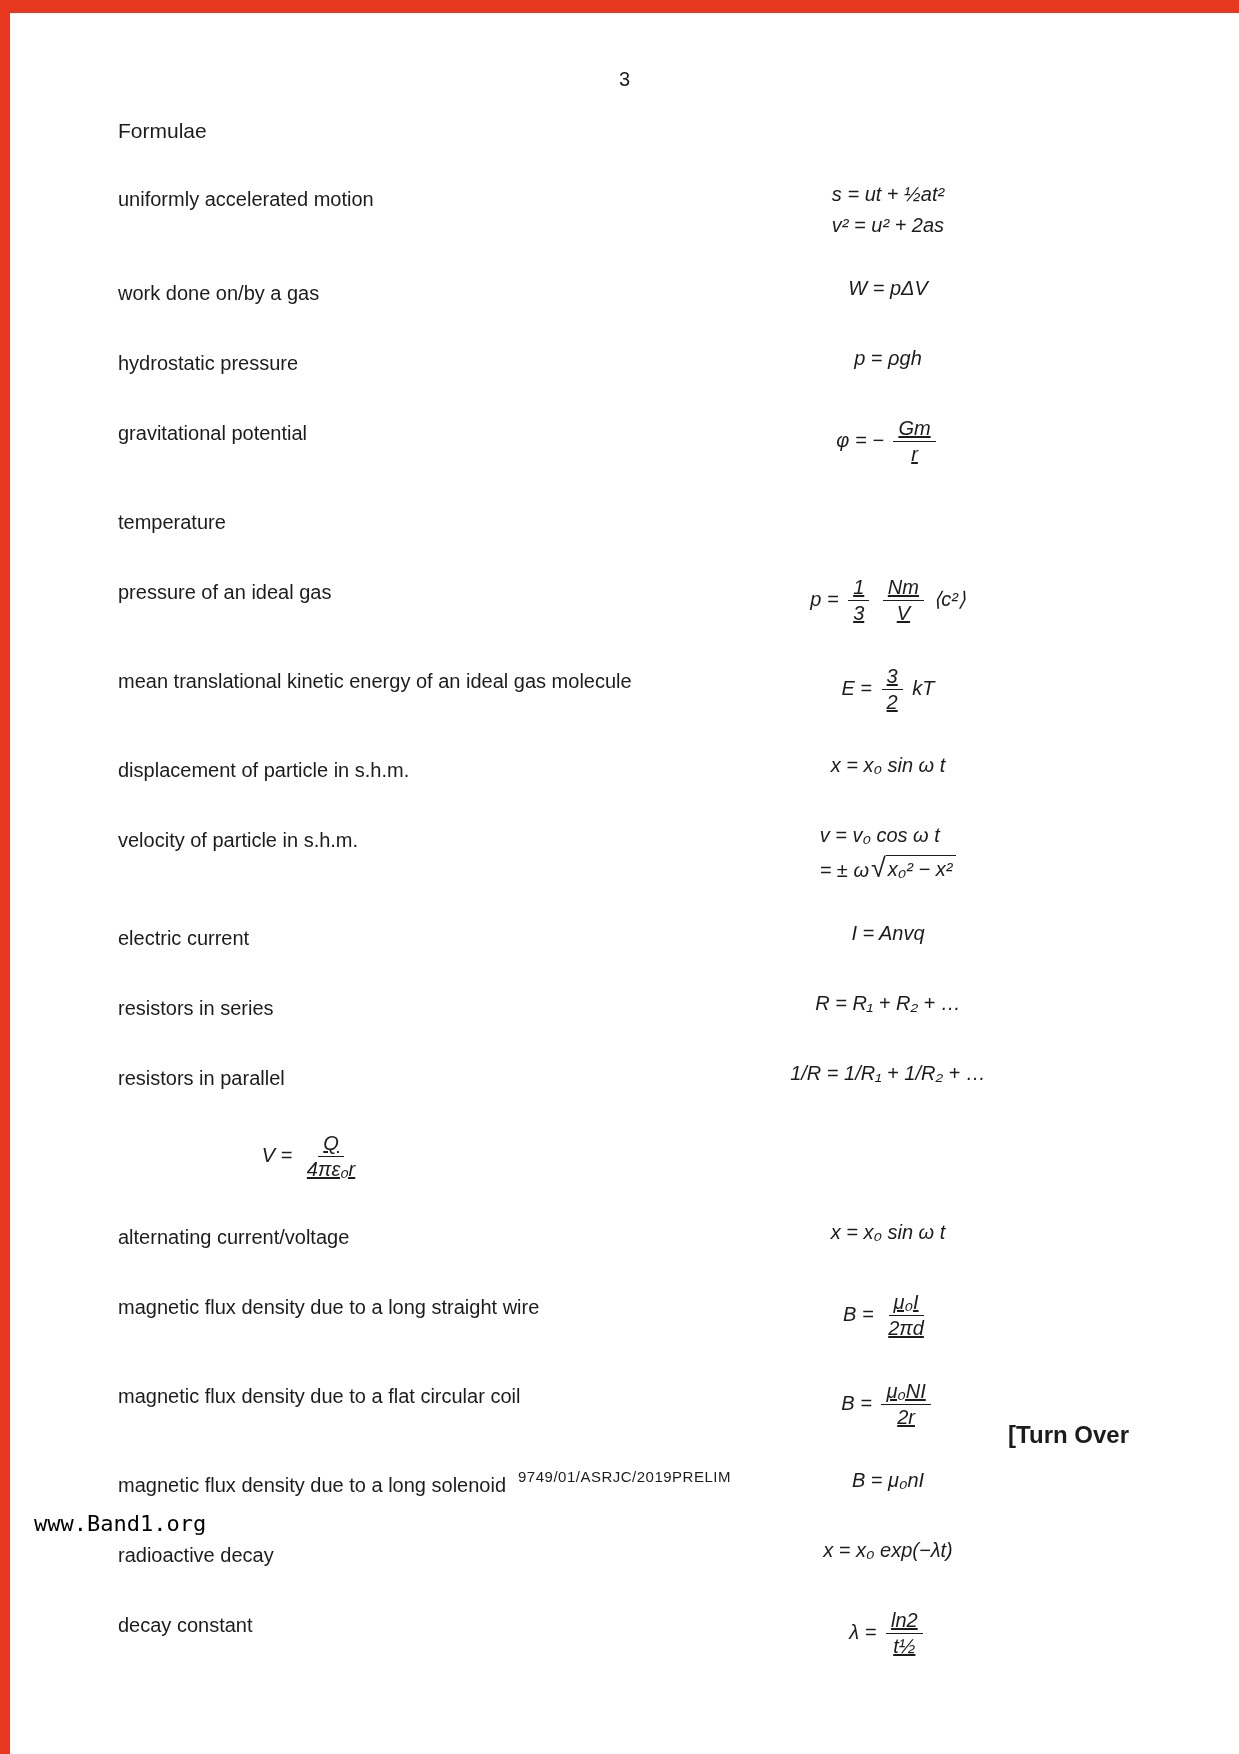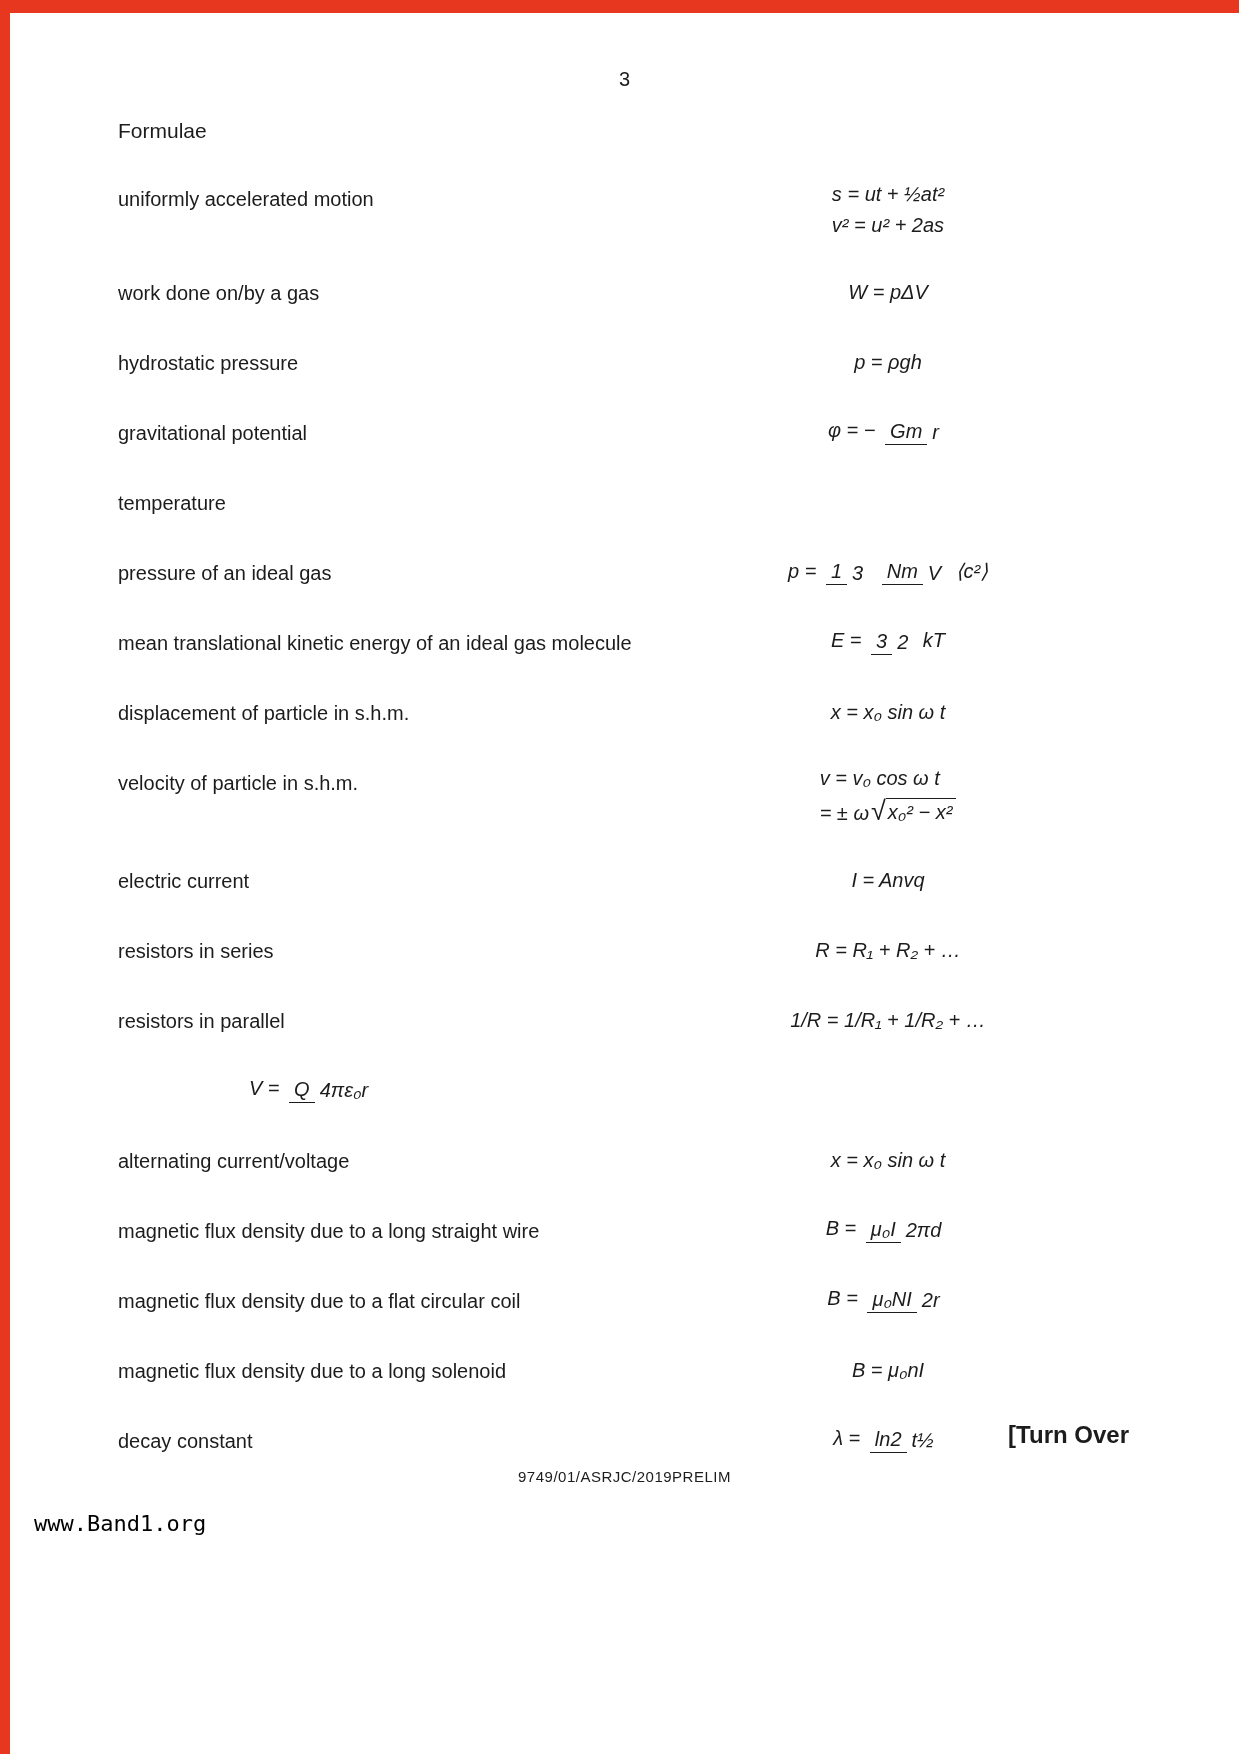--- a/index.html
+++ b/index.html
@@ -28,21 +28,21 @@
     font-size:21px;
     font-weight:normal;
     margin:28px 0 0 108px;
   }
   .rows{
     margin:40px 0 0 108px;
     width:980px;
   }
   .row{
     display:flex;
-    align-items:center;
+    align-items:flex-start;
     margin-bottom:21px;
     min-height:30px;
     margin-top:40px;
   }
   .row-label{
     width:575px;
     flex:0 0 575px;
     font-size:20px;
     line-height:1.25;
     align-self:flex-start;
@@ -61,24 +61,26 @@
   }
   .formula-line{
     font-size:20px;
     font-style:italic;
     white-space:nowrap;
     display:inline-flex;
     align-items:center;
   }
   .frac{
     display:inline-flex;
+    flex-direction:column;
     align-items:center;
     vertical-align:middle;
     margin:0 4px;
     line-height:1.15;
+    text-decoration:underline;
   }
   .frac .num{
     border-bottom:1.6px solid var(--ink);
     padding:0 5px 1px 5px;
   }
   .frac .den{
     padding:1px 5px 0 5px;
   }
   .sqrt{
     display:inline-flex;
@@ -315,20 +317,30 @@
         <div class="row-label">magnetic flux density due to a long solenoid</div>
         <div class="row-formula">
           <div class="formula-lines">
             <span class="formula-line">
               <span>B = μ₀nI</span>
             </span>
           </div>
         </div>
       </div>
       <div class="row">
+        <div class="row-label">radioactive decay</div>
+        <div class="row-formula">
+          <div class="formula-lines">
+            <span class="formula-line">
+              <span>x = x₀ exp(−λt)</span>
+            </span>
+          </div>
+        </div>
+      </div>
+      <div class="row">
         <div class="row-label">decay constant</div>
         <div class="row-formula">
           <div class="formula-lines">
             <span class="formula-line">
               <span>λ = <span class="frac">
                   <span class="num">ln2</span>
                   <span class="den">t½</span>
                 </span></span>
             </span>
           </div>

